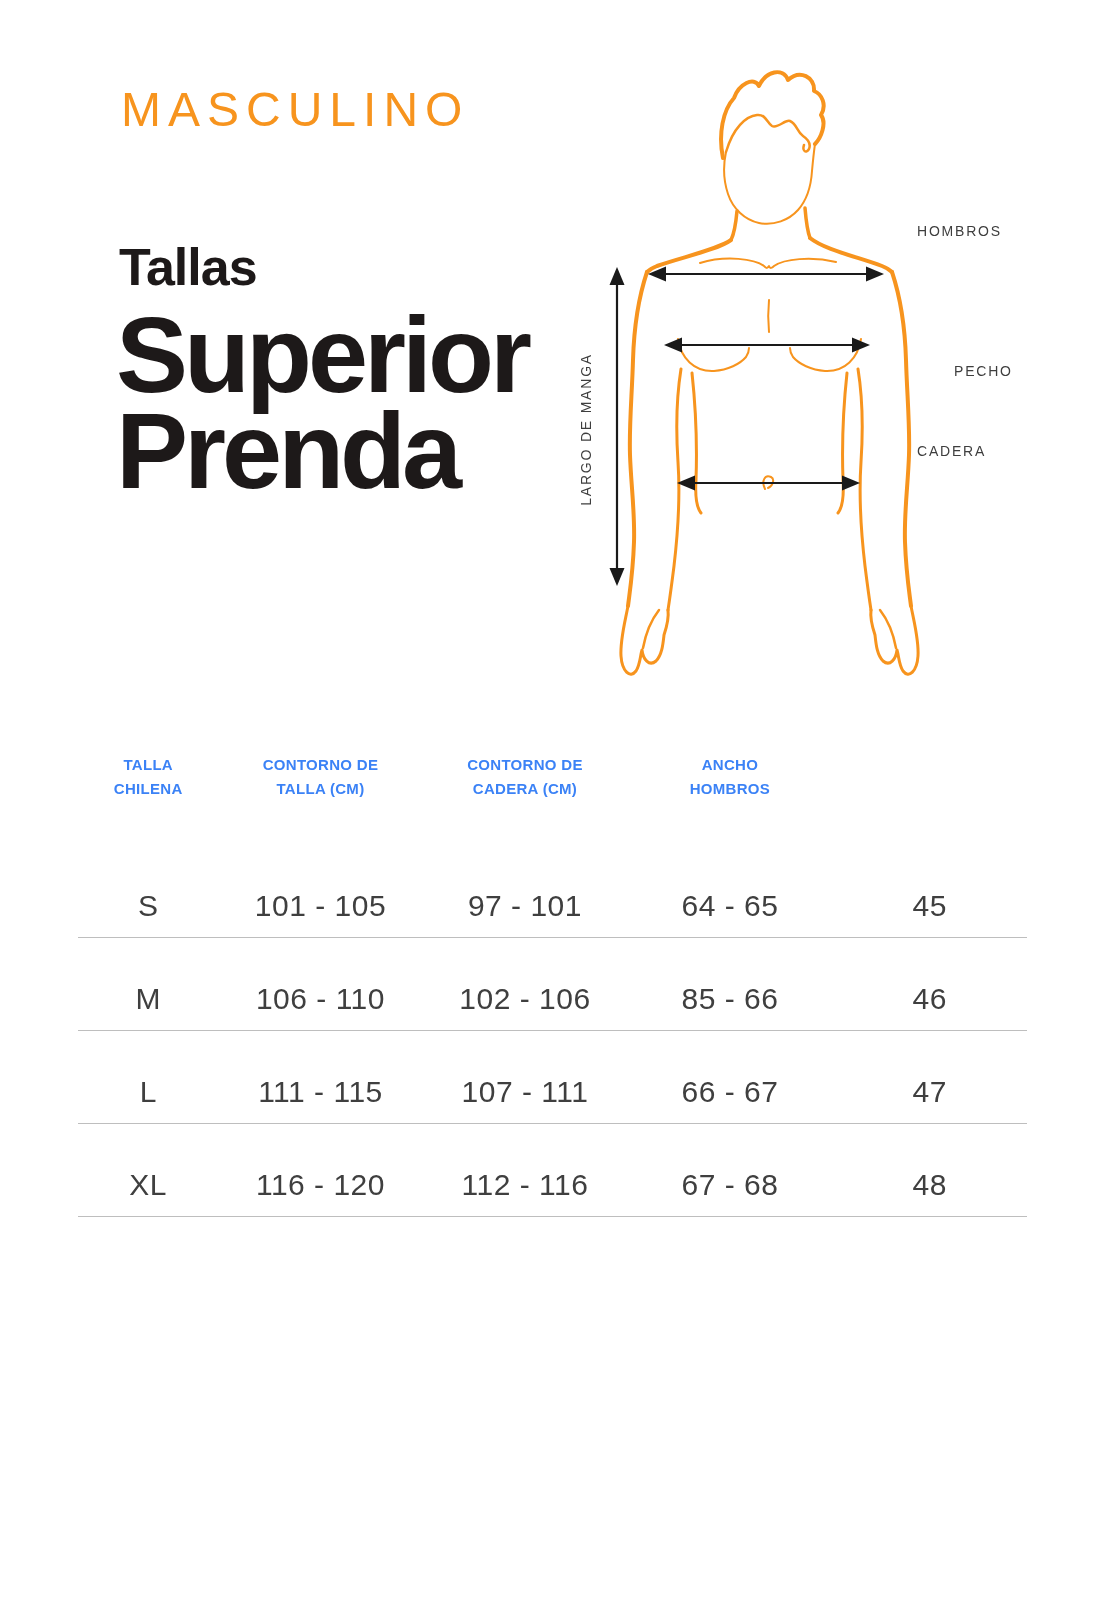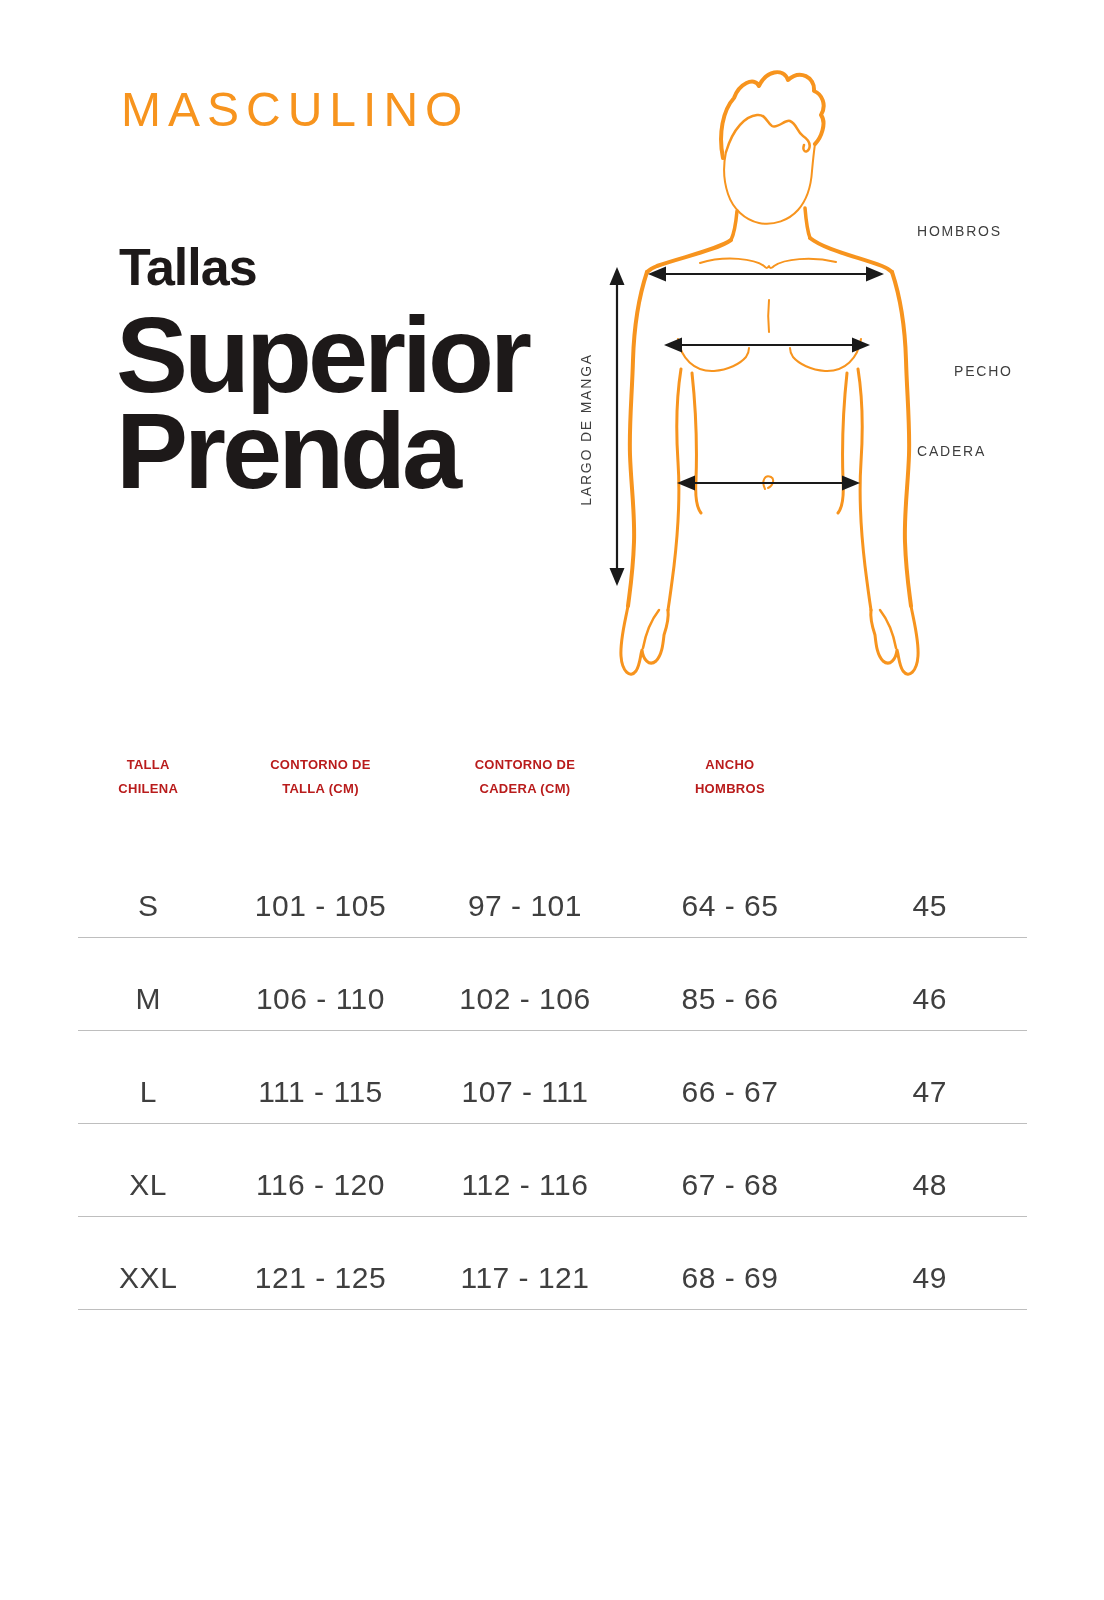--- a/index.html
+++ b/index.html
@@ -46,21 +46,21 @@
     left:579px;top:353px;
     writing-mode:vertical-rl;transform:rotate(180deg);
   }
   
   .size-table{position:absolute;left:78px;top:753px;width:949px;}
   .thead,.trow{
     display:grid;
     grid-template-columns:14.8% 21.5% 21.6% 21.6% 20.5%;
     text-align:center;
   }
-  .thead{font-weight:700;font-size:13px;line-height:24px;color:#b91c1c;letter-spacing:0.3px;}
+  .thead{font-weight:700;font-size:15px;line-height:24px;color:#3b82f6;letter-spacing:0.3px;}
   .th span{display:block;}
   .tbody{margin-top:44px;}
   .trow{
     height:93px;box-sizing:border-box;padding-top:30px;
     align-items:center;border-bottom:1px solid var(--divider);
     font-size:30px;font-weight:300;color:var(--value);letter-spacing:0.5px;
   }
   
   .footer{position:absolute;left:0;right:0;top:1440px;text-align:center;}
   .logo-word{
@@ -189,27 +189,20 @@
         <div>107 - 111</div>
         <div>66 - 67</div>
         <div>47</div>
       </div>
       <div class="trow">
         <div>XL</div>
         <div>116 - 120</div>
         <div>112 - 116</div>
         <div>67 - 68</div>
         <div>48</div>
-      </div>
-      <div class="trow">
-        <div>XXL</div>
-        <div>121 - 125</div>
-        <div>117 - 121</div>
-        <div>68 - 69</div>
-        <div>49</div>
       </div>
     </div>
   </div>
 
   <div class="footer">
     <div class="logo-word">
       <span>D</span>
       <svg class="swirl" width="58" height="58" viewBox="0 0 100 100" aria-hidden="true">
         <g transform="translate(50,52)">
           <g class="swirl-solid">

